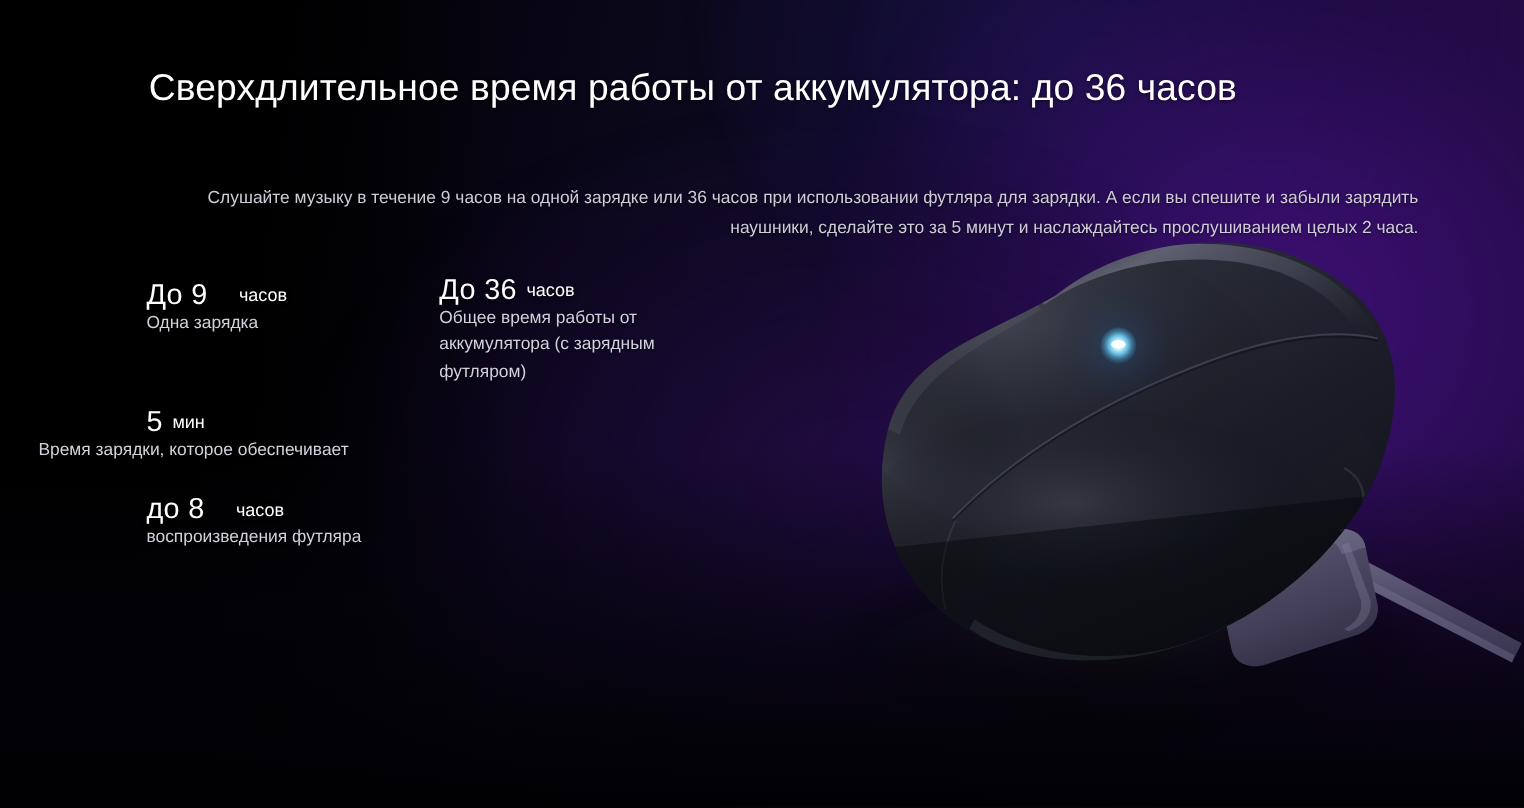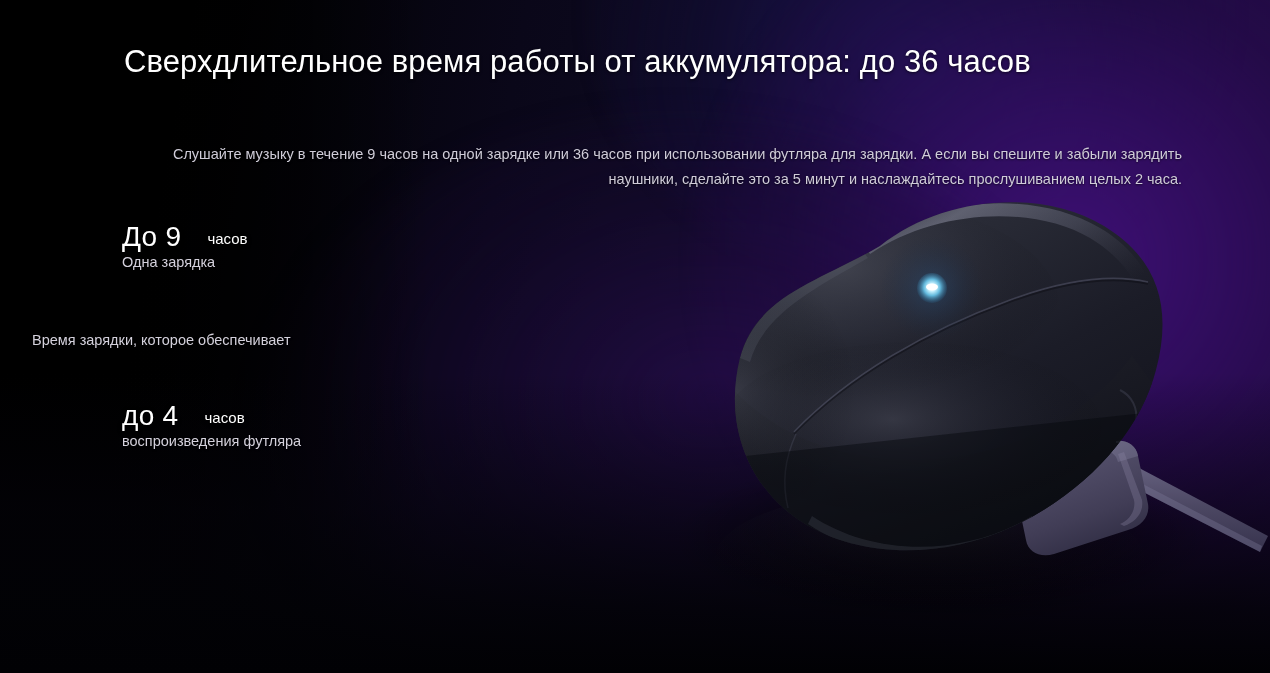--- a/index.html
+++ b/index.html
@@ -89,21 +89,21 @@
   
   .product{
     position:absolute;
     left:612px;top:160px;
     width:658px;height:460px;
     pointer-events:none;
   }
   .product svg{display:block;width:100%;height:100%;}
 
   
-  .copy{position:absolute;left:0;top:4px;width:1270px;height:489px;border-radius:23px;}
+  .copy{position:absolute;left:0;top:15px;width:1270px;height:489px;border-radius:23px;}
 
   .headline{
     position:absolute;
     left:124px;top:16px;
     width:1070px;
     color:#ffffff;
     font-size:31px;
     line-height:1.38;
     font-weight:400;
     letter-spacing:.1px;
@@ -126,21 +126,21 @@
   
   .stat{position:absolute;}
 
   .stat .figure{
     white-space:nowrap;
     color:#ffffff;
     line-height:1;
     text-shadow:0 1px 4px rgba(0,0,0,.7);
   }
   .stat .figure .big{
-    font-size:28px;
+    font-size:24px;
     font-weight:400;
     letter-spacing:.3px;
   }
   .stat .figure .unit{
     font-size:15px;
     font-weight:400;
     margin-left:26px;
     position:relative;
     top:-2px;
   }
@@ -340,27 +340,34 @@
     <p class="subcopy">Слушайте музыку в течение 9 часов на одной зарядке или 36 часов при использовании футляра для зарядки. А если вы спешите и забыли зарядить наушники, сделайте это за 5 минут и наслаждайтесь прослушиванием целых 2 часа.</p>
 
     <div class="stat stat-9">
       <div class="figure">
         <span class="big">До 9</span><span class="unit">часов</span>
       </div>
       <div class="desc">Одна зарядка</div>
     </div>
 
     <div class="stat stat-36">
+      <div class="figure">
+        <span class="big">До 36</span><span class="unit tight">часов</span>
+      </div>
+      <div class="desc">Общее время работы от аккумулятора (с зарядным футляром)</div>
     </div>
 
     <div class="stat stat-5">
+      <div class="figure">
+        <span class="big">5</span><span class="unit tight">мин</span>
+      </div>
       <div class="desc">Время зарядки, которое обеспечивает</div>
     </div>
 
     <div class="stat stat-2">
       <div class="figure">
-        <span class="big">до 4</span><span class="unit">часов</span>
+        <span class="big">до 8</span><span class="unit">часов</span>
       </div>
       <div class="desc">воспроизведения футляра</div>
     </div>
 
   </div>
 </div>
 
 </body></html>

